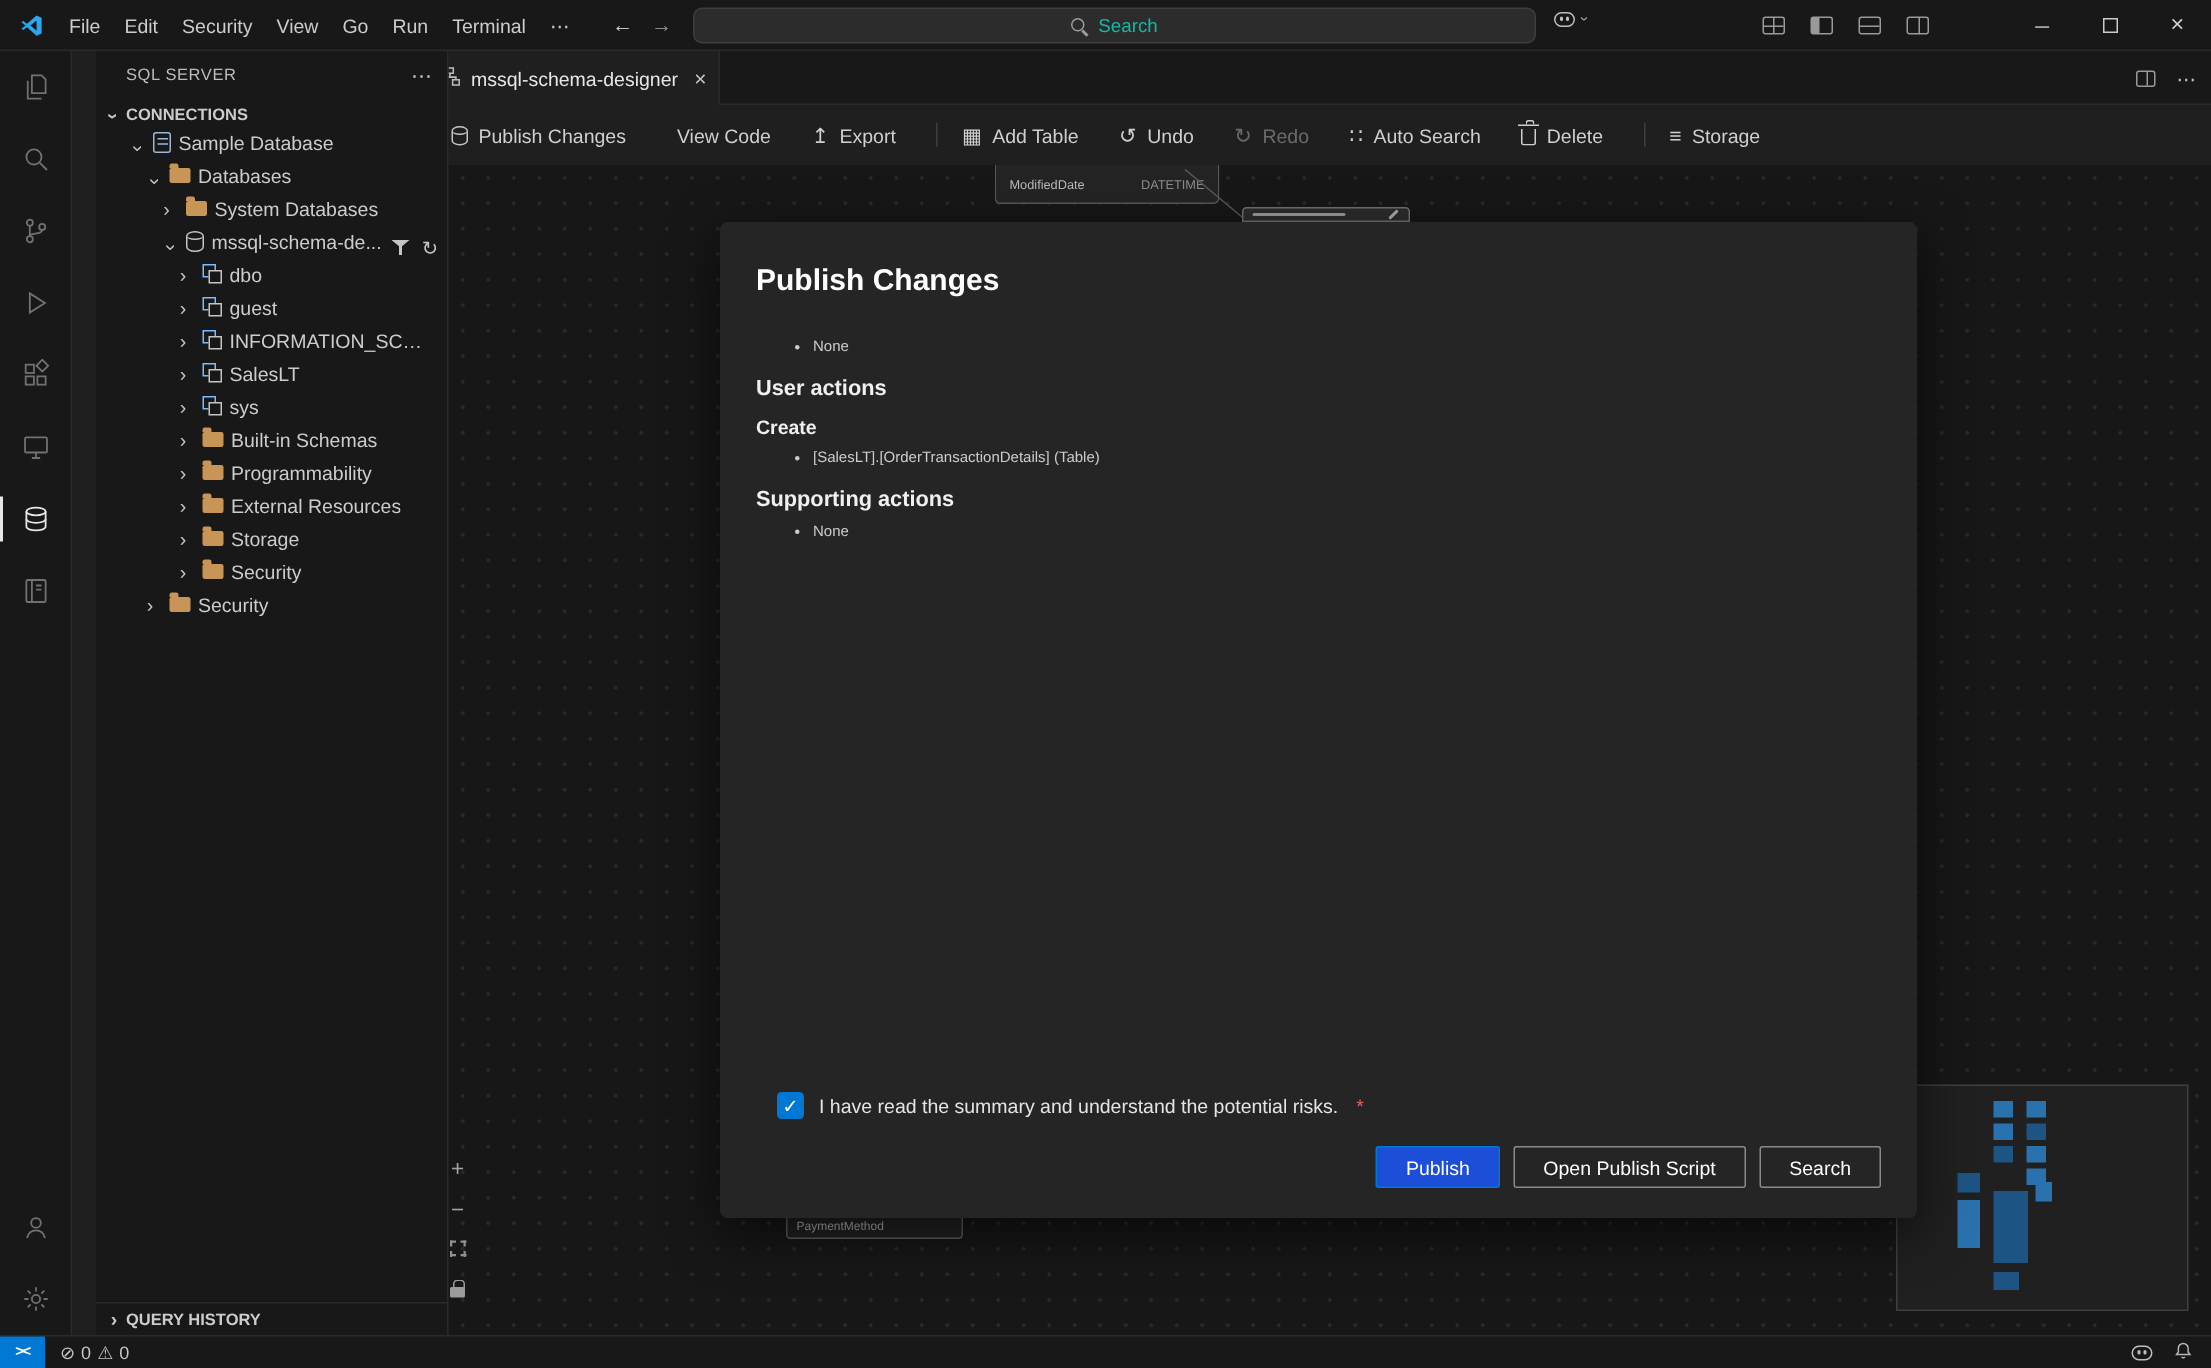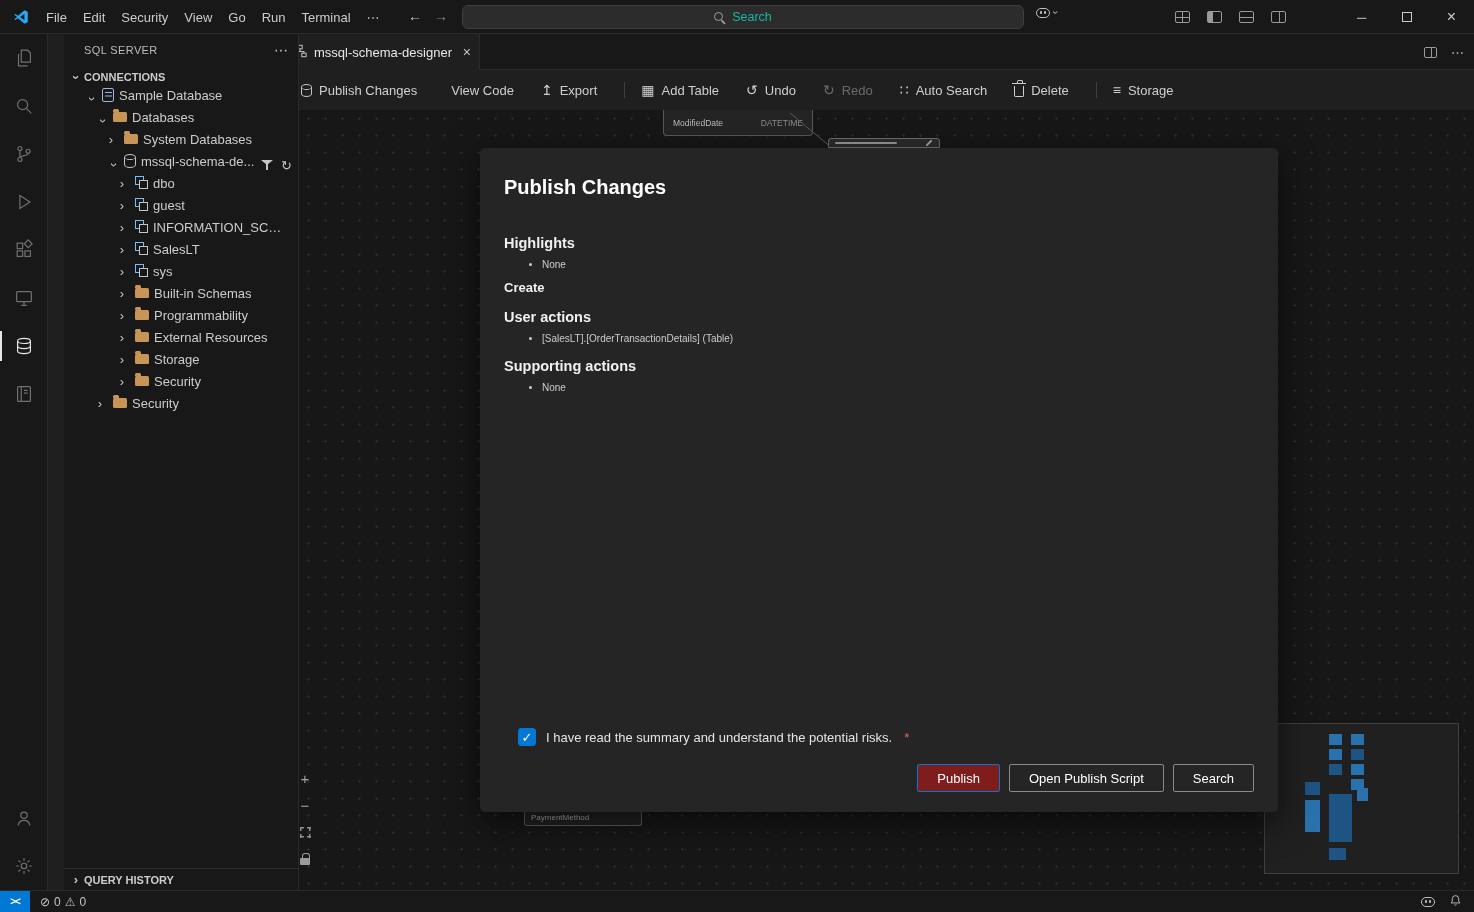--- a/index.html
+++ b/index.html
@@ -128,21 +128,21 @@
   .dlg-ul{margin:2px 0 4px 17px;padding-left:21px;color:#cccccc}
   .dlg-ul li{font-size:10px;margin:5px 0}
   .dlg-spacer{flex:1}
   .chk-row{display:flex;align-items:center;gap:10px;margin:0 0 18px 14px}
   .checkbox{width:18px;height:18px;border:1px solid #0078d4;border-radius:3px;display:flex;align-items:center;justify-content:center;color:#fff;font-size:13px;flex:none}
   .checkbox.checked{background:#0078d4}
   .chk-label{font-size:13px;color:#e4e4e4}
   .req{color:#e8635a;margin-left:2px}
   .btn-row{display:flex;justify-content:flex-end;gap:9px}
   .btn{height:28px;padding:0 19px;border-radius:2px;font-size:13px;display:flex;align-items:center;border:1px solid transparent;background:transparent;color:#fff;font-family:"Liberation Sans",sans-serif}
-  .btn.primary{background:#7f1d1d;border-color:#0078d4}
+  .btn.primary{background:#1d4ed8;border-color:#0078d4}
   .btn.secondary{border-color:#8a8a8a}
 
   
   .statusbar{position:absolute;left:0;bottom:0;width:100%;height:22px;background:#181818;border-top:1px solid #2a2a2a;display:flex;align-items:center;font-size:12px;z-index:40}
   .remote-box{width:30px;height:22px;background:#0078d4;color:#fff;display:flex;align-items:center;justify-content:center;font-size:10px;font-weight:bold;letter-spacing:-1px}
   .problems{display:flex;align-items:center;gap:4px;margin-left:10px;color:#c5c5c5}
   .sb-ic{font-size:12px}
   .sb-right{margin-left:auto;display:flex;align-items:center;gap:14px;margin-right:12px}
 </style>
 </head>
@@ -476,26 +476,25 @@
           <span class="mm-b" data-interactable="false" style="left:40px;top:58px;width:15px;height:13px;background:#1d5483"></span>
           <span class="mm-b" data-interactable="false" style="left:40px;top:76px;width:15px;height:32px;background:#2a72ad"></span>
           <span class="mm-b" data-interactable="false" style="left:64px;top:70px;width:23px;height:48px;background:#1d5483"></span>
           <span class="mm-b" data-interactable="false" style="left:92px;top:64px;width:11px;height:13px;background:#2a72ad"></span>
           <span class="mm-b" data-interactable="false" style="left:64px;top:124px;width:17px;height:12px;background:#1d5483"></span>
         </div>
 
       <div class="dialog" data-interactable="false">
         <div class="dialog-title" data-interactable="false">Publish Changes</div>
         <div data-interactable="false">
-            <div class="dlg-h" data-interactable="false">Highlights</div>
             <ul class="dlg-ul" data-interactable="false">
               <li data-interactable="false">None</li>
             </ul>
+            <div class="dlg-h" data-interactable="false">User actions</div>
             <div class="dlg-h sub" data-interactable="false">Create</div>
-            <div class="dlg-h" data-interactable="false">User actions</div>
             <ul class="dlg-ul" data-interactable="false">
               <li data-interactable="false">[SalesLT].[OrderTransactionDetails] (Table)</li>
             </ul>
             <div class="dlg-h" data-interactable="false">Supporting actions</div>
             <ul class="dlg-ul" data-interactable="false">
               <li data-interactable="false">None</li>
             </ul>
           </div>
         <div class="dlg-spacer" data-interactable="false"></div>
         <div class="chk-row" data-interactable="false">

